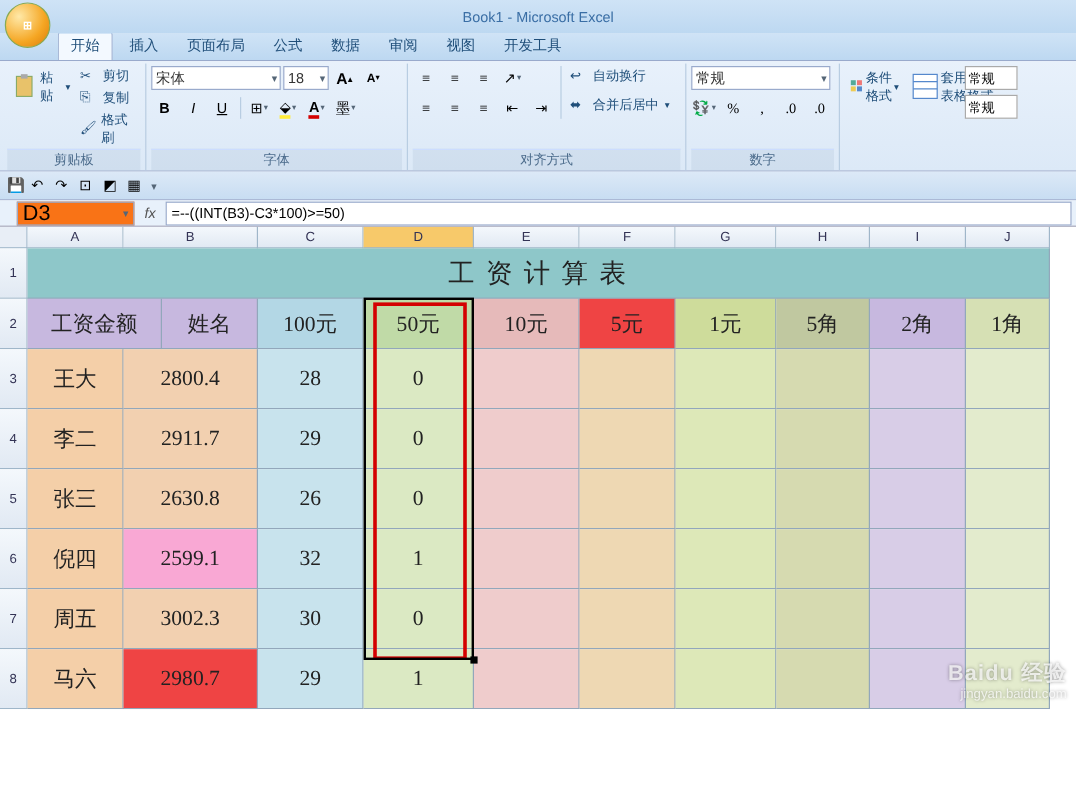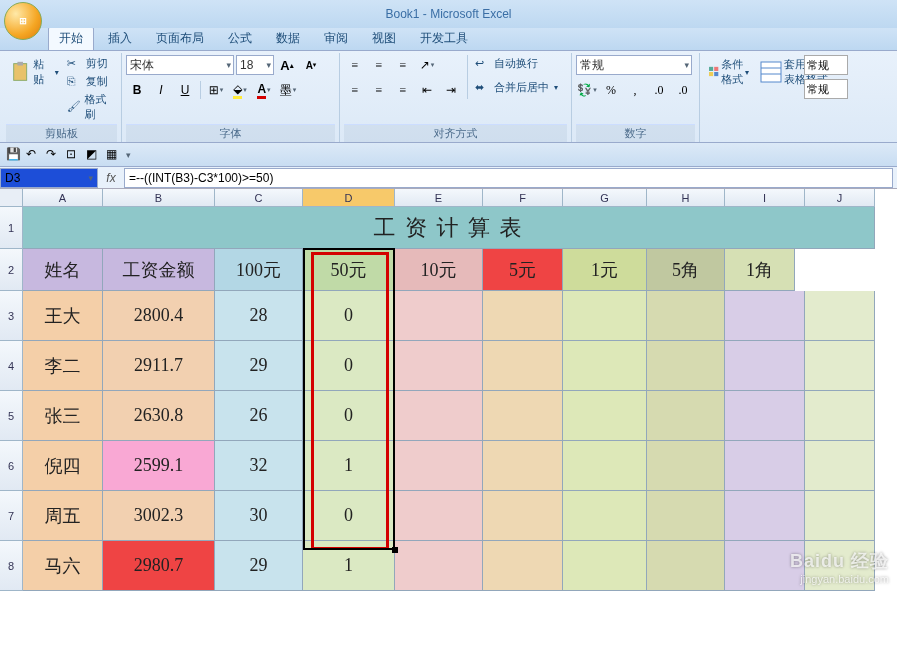--- a/index.html
+++ b/index.html
@@ -27,21 +27,21 @@
 .combo { height:20px; border:1px solid #9ac; background:#fff; display:flex; align-items:center; padding:0 14px 0 3px; position:relative; font-size:12px; color:#333; }
 .combo::after { content:"▾"; position:absolute; right:2px; font-size:9px; color:#567; }
 .mini { width:22px; height:20px; border:1px solid transparent; display:flex; align-items:center; justify-content:center; font-family:"Times New Roman",serif; }
 .mini.dd::after{ content:"▾"; font-size:7px; margin-left:1px; color:#567;}
 .style-cell { width:44px; height:20px; border:1px solid #aaa; background:#fff; font-size:11px; display:flex; align-items:center; padding:0 2px; }
 
 .qat { height:24px; background:linear-gradient(#dce9f7,#c8ddf2); border-bottom:1px solid #9ac; display:flex; align-items:center; padding-left:6px; gap:4px; }
 .qat .ico { width:16px; height:16px; }
 
 .namebar { height:22px; background:#e8f1fb; border-bottom:1px solid #aab; display:flex; align-items:center; }
-.namebox { width:98px; height:20px; border:1px solid #9ac; background:#1d4ed8; margin-left:0; padding:0 4px; display:flex; align-items:center; font-size:12px; justify-content:space-between; }
+.namebox { width:98px; height:20px; border:1px solid #9ac; background:#f97316; margin-left:14px; padding:0 4px; display:flex; align-items:center; font-size:18px; justify-content:space-between; }
 .namebox::after{content:"▾"; font-size:9px; color:#567;}
 .fx-btn { width:20px; display:flex; justify-content:center; font-style:italic; color:#555; margin:0 3px;}
 .formula { flex:1; height:20px; border:1px solid #9ac; background:#fff; padding:0 4px; display:flex; align-items:center; font-family: Consolas, monospace; font-size:12px; margin-right:4px; }
 
 .sheet { position:relative; overflow:hidden; }
 .colheads { display:flex; height:18px; }
 .corner { width:23px; background:#e8eef6; border-right:1px solid #9fb6c9; border-bottom:1px solid #9fb6c9; }
 .colhead { height:18px; background:linear-gradient(#f4f8fc,#e1e9f3); border-right:1px solid #9fb6c9; border-bottom:1px solid #9fb6c9; text-align:center; font-size:11px; color:#335; display:flex; align-items:center; justify-content:center; }
 .colhead.sel { background:#f7c96a; }
 
@@ -277,28 +277,29 @@
       <div class="colhead wI">I</div>
       <div class="colhead wJ">J</div>
     </div>
   <div class="datarows" id="datarows">
       <div class="datarow">
         <div class="rowhead r-title">1</div>
         <div class="cell r-title" style="width:852px;background:#8ec7c9;font-size:22px;letter-spacing:2px">工 资 计 算 表</div>
       </div>
       <div class="datarow">
         <div class="rowhead r-hdr">2</div>
+        <div class="cell r-hdr wB" style="background:#c7b8df">工资金额</div>
         <div class="cell r-hdr wA" style="background:#c7b8df">姓名</div>
-        <div class="cell r-hdr wB" style="background:#c7b8df">工资金额</div>
         <div class="cell r-hdr wC" style="background:#b3d7e5">100元</div>
         <div class="cell r-hdr wD" style="background:#c0daa7">50元</div>
         <div class="cell r-hdr wE" style="background:#e6baba">10元</div>
         <div class="cell r-hdr wF" style="background:#ef4444">5元</div>
         <div class="cell r-hdr wG" style="background:#cedc9b">1元</div>
         <div class="cell r-hdr wH" style="background:#c0c8a0">5角</div>
+        <div class="cell r-hdr wI" style="background:#c7b8df">2角</div>
         <div class="cell r-hdr wJ" style="background:#d6e0b4">1角</div>
       </div>
       <div class="datarow">
         <div class="rowhead r-data">3</div>
         <div class="cell r-data wA" style="background:#f4cfa8">王大</div>
         <div class="cell r-data wB" style="background:#f2d0b0">2800.4</div>
         <div class="cell r-data wC" style="background:#c8e3ed">28</div>
         <div class="cell r-data wD" style="background:#dbe9c3">0</div>
         <div class="cell r-data wE" style="background:#efcccc"></div>
         <div class="cell r-data wF" style="background:#eed8b3"></div>

